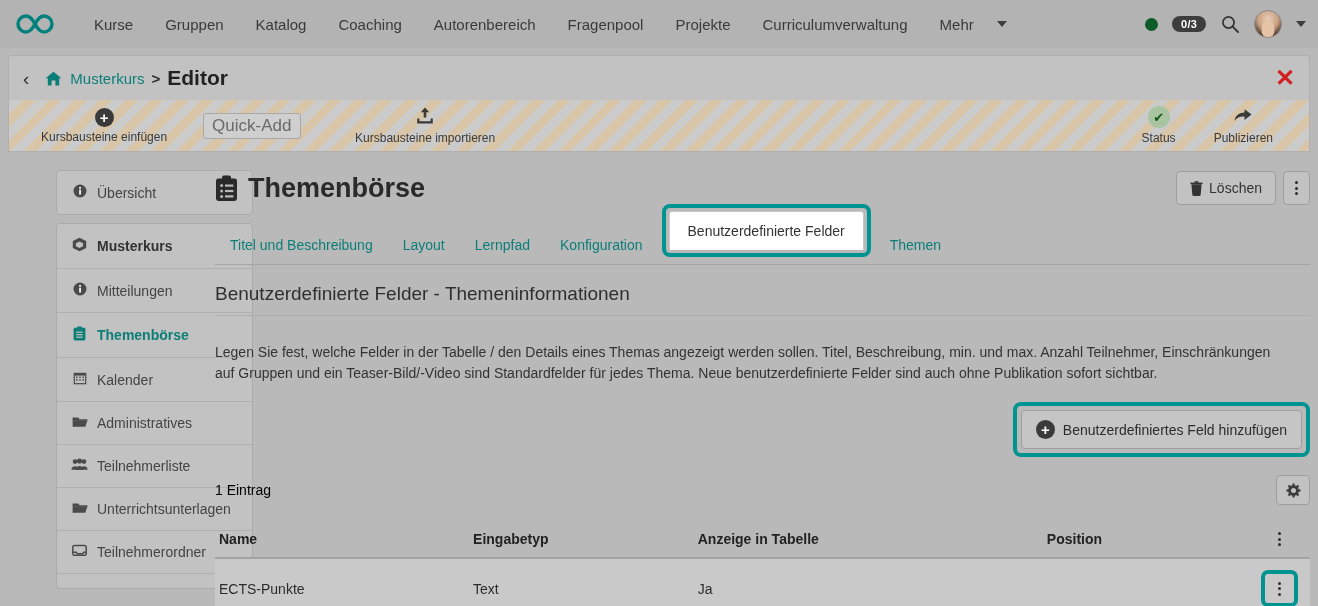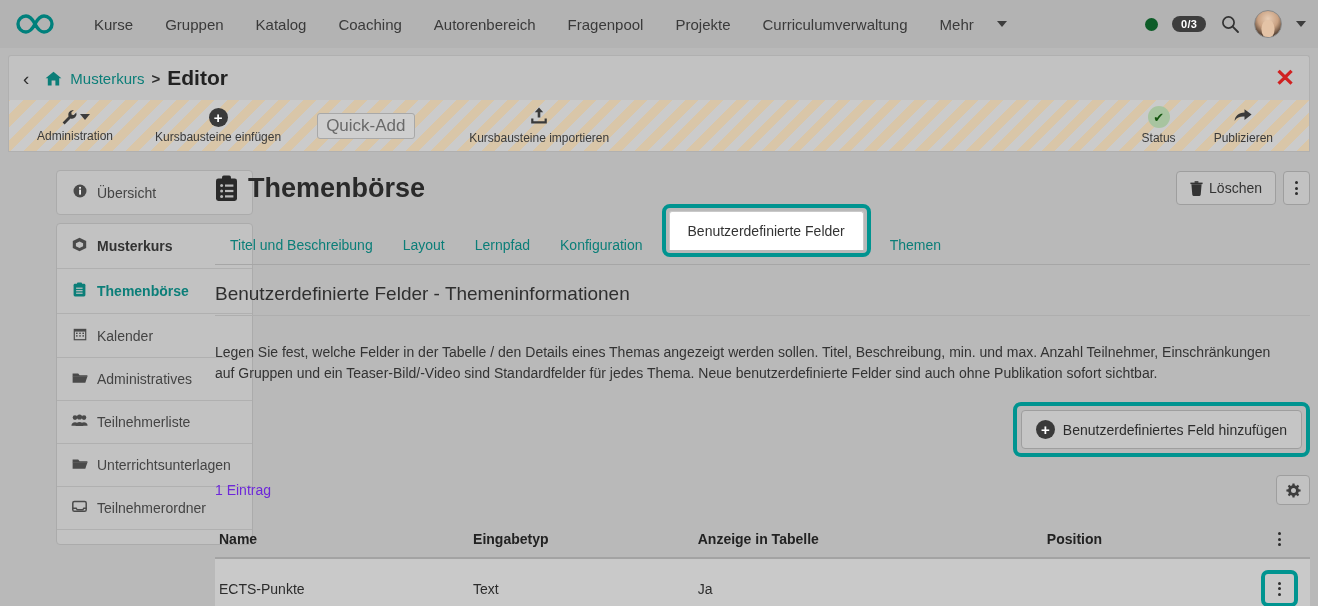--- a/index.html
+++ b/index.html
@@ -172,21 +172,21 @@
   .btn-add {
     background: #c5c5c5; border: 1px solid #9e9e9e; border-radius: 4px;
     padding: 9px 14px; font-size: 14px; color: #2c2c2c; cursor: pointer;
     display: flex; align-items: center; gap: 8px;
     font-family: "Liberation Sans", sans-serif;
   }
 
   .tablehead-row {
     display: flex; align-items: center; margin-top: 16px; height: 34px;
   }
-  .count-label { font-size: 14px; color: #6d28d9; }
+  .count-label { font-size: 14px; color: #000000; }
   .gear-btn {
     margin-left: auto; background: #c2c2c2; border: 1px solid #9e9e9e;
     border-radius: 4px; width: 34px; height: 30px; cursor: pointer;
     display: flex; align-items: center; justify-content: center; font-size: 14px; color:#333;
   }
 
   table.grid { width: 100%; border-collapse: collapse; margin-top: 16px; }
   table.grid th {
     text-align: left; font-size: 14px; color: #222; font-weight: bold;
     padding: 8px 0 10px 0; border-bottom: 2px solid #a3a3a3;
@@ -255,29 +255,20 @@
         <path d="M8.5 0.8 L16.4 7.3 L14.2 7.3 L14.2 14.4 L10.4 14.4 L10.4 9.6 L6.6 9.6 L6.6 14.4 L2.8 14.4 L2.8 7.3 L0.6 7.3 Z" fill="#0b7e78"></path>
       </svg>
     </span>
     <span class="crumb-link">Musterkurs</span>
     <span class="crumb-sep">&gt;</span>
     <span class="crumb-current">Editor</span>
     <span class="crumb-close">✕</span>
   </div>
 
   <div class="toolbar">
-    <div class="tool" style="margin-left:18px;">
-      <span class="glyph" style="display:flex;align-items:center;gap:2px;">
-        <svg width="17" height="17" viewBox="0 0 17 17" aria-hidden="true">
-          <path d="M11.7 1.2a4.6 4.6 0 0 0-4.2 6.3L1.6 13.4l2 2 5.9-5.9a4.6 4.6 0 0 0 5.8-5.9l-2.5 2.5-2.1-.4-.4-2.1 2.5-2.5a4.6 4.6 0 0 0-1.1-.1z" fill="#3a3a3a"></path>
-        </svg>
-        <span class="caret-down"></span>
-      </span>
-      <span>Administration</span>
-    </div>
     <div class="tool" style="margin-left:22px;">
       <span class="plus-circle-dark">+</span>
       <span>Kursbausteine einfügen</span>
     </div>
     <input class="quickadd" type="text" style="margin-left: 26px;" placeholder="Quick-Add">
     <div class="tool" style="margin-left:44px;">
       <span class="glyph">
         <svg width="18" height="17" viewBox="0 0 18 17" aria-hidden="true">
           <path d="M9 0.6 L13.2 5.2 L10.3 5.2 L10.3 10.4 L7.7 10.4 L7.7 5.2 L4.8 5.2 Z" fill="#3a3a3a"></path>
           <path d="M1.2 11.6 L3.4 11.6 L3.4 14.2 L14.6 14.2 L14.6 11.6 L16.8 11.6 L16.8 16.4 L1.2 16.4 Z" fill="#3a3a3a"></path>
@@ -315,20 +306,30 @@
 
     <div class="side-card">
       <div class="side-item head">
         <span class="sicon">
           <svg width="15" height="15" viewBox="0 0 15 15" aria-hidden="true">
             <path d="M7.5 0.8 L14.2 4.1 L14.2 10.9 L7.5 14.2 L0.8 10.9 L0.8 4.1 Z" fill="#4a4a4a"></path>
             <path d="M7.5 4.4 L11.1 6.2 L11.1 9.3 L7.5 11 L3.9 9.3 L3.9 6.2 Z" fill="#c2c2c2"></path>
           </svg>
         </span>
         <span>Musterkurs</span>
+      </div>
+      <div class="side-item">
+        <span class="sicon">
+          <svg width="14" height="14" viewBox="0 0 14 14" aria-hidden="true">
+            <circle cx="7" cy="7" r="6.5" fill="#4a4a4a"></circle>
+            <rect x="6.2" y="5.6" width="1.7" height="5" fill="#fff"></rect>
+            <rect x="6.2" y="2.9" width="1.7" height="1.8" fill="#fff"></rect>
+          </svg>
+        </span>
+        <span>Mitteilungen</span>
       </div>
       <div class="side-item active">
         <span class="sicon">
           <svg width="13" height="15" viewBox="0 0 13 15" aria-hidden="true">
             <rect x="0.6" y="1.8" width="11.8" height="12.6" rx="1.4" fill="#0b7e78"></rect>
             <rect x="4" y="0.4" width="5" height="2.8" rx="1" fill="#0b7e78"></rect>
             <rect x="3.1" y="5.6" width="6.5" height="1.2" fill="#c2c2c2"></rect>
             <rect x="3.1" y="8.1" width="6.5" height="1.2" fill="#c2c2c2"></rect>
             <rect x="3.1" y="10.6" width="6.5" height="1.2" fill="#c2c2c2"></rect>
           </svg>

